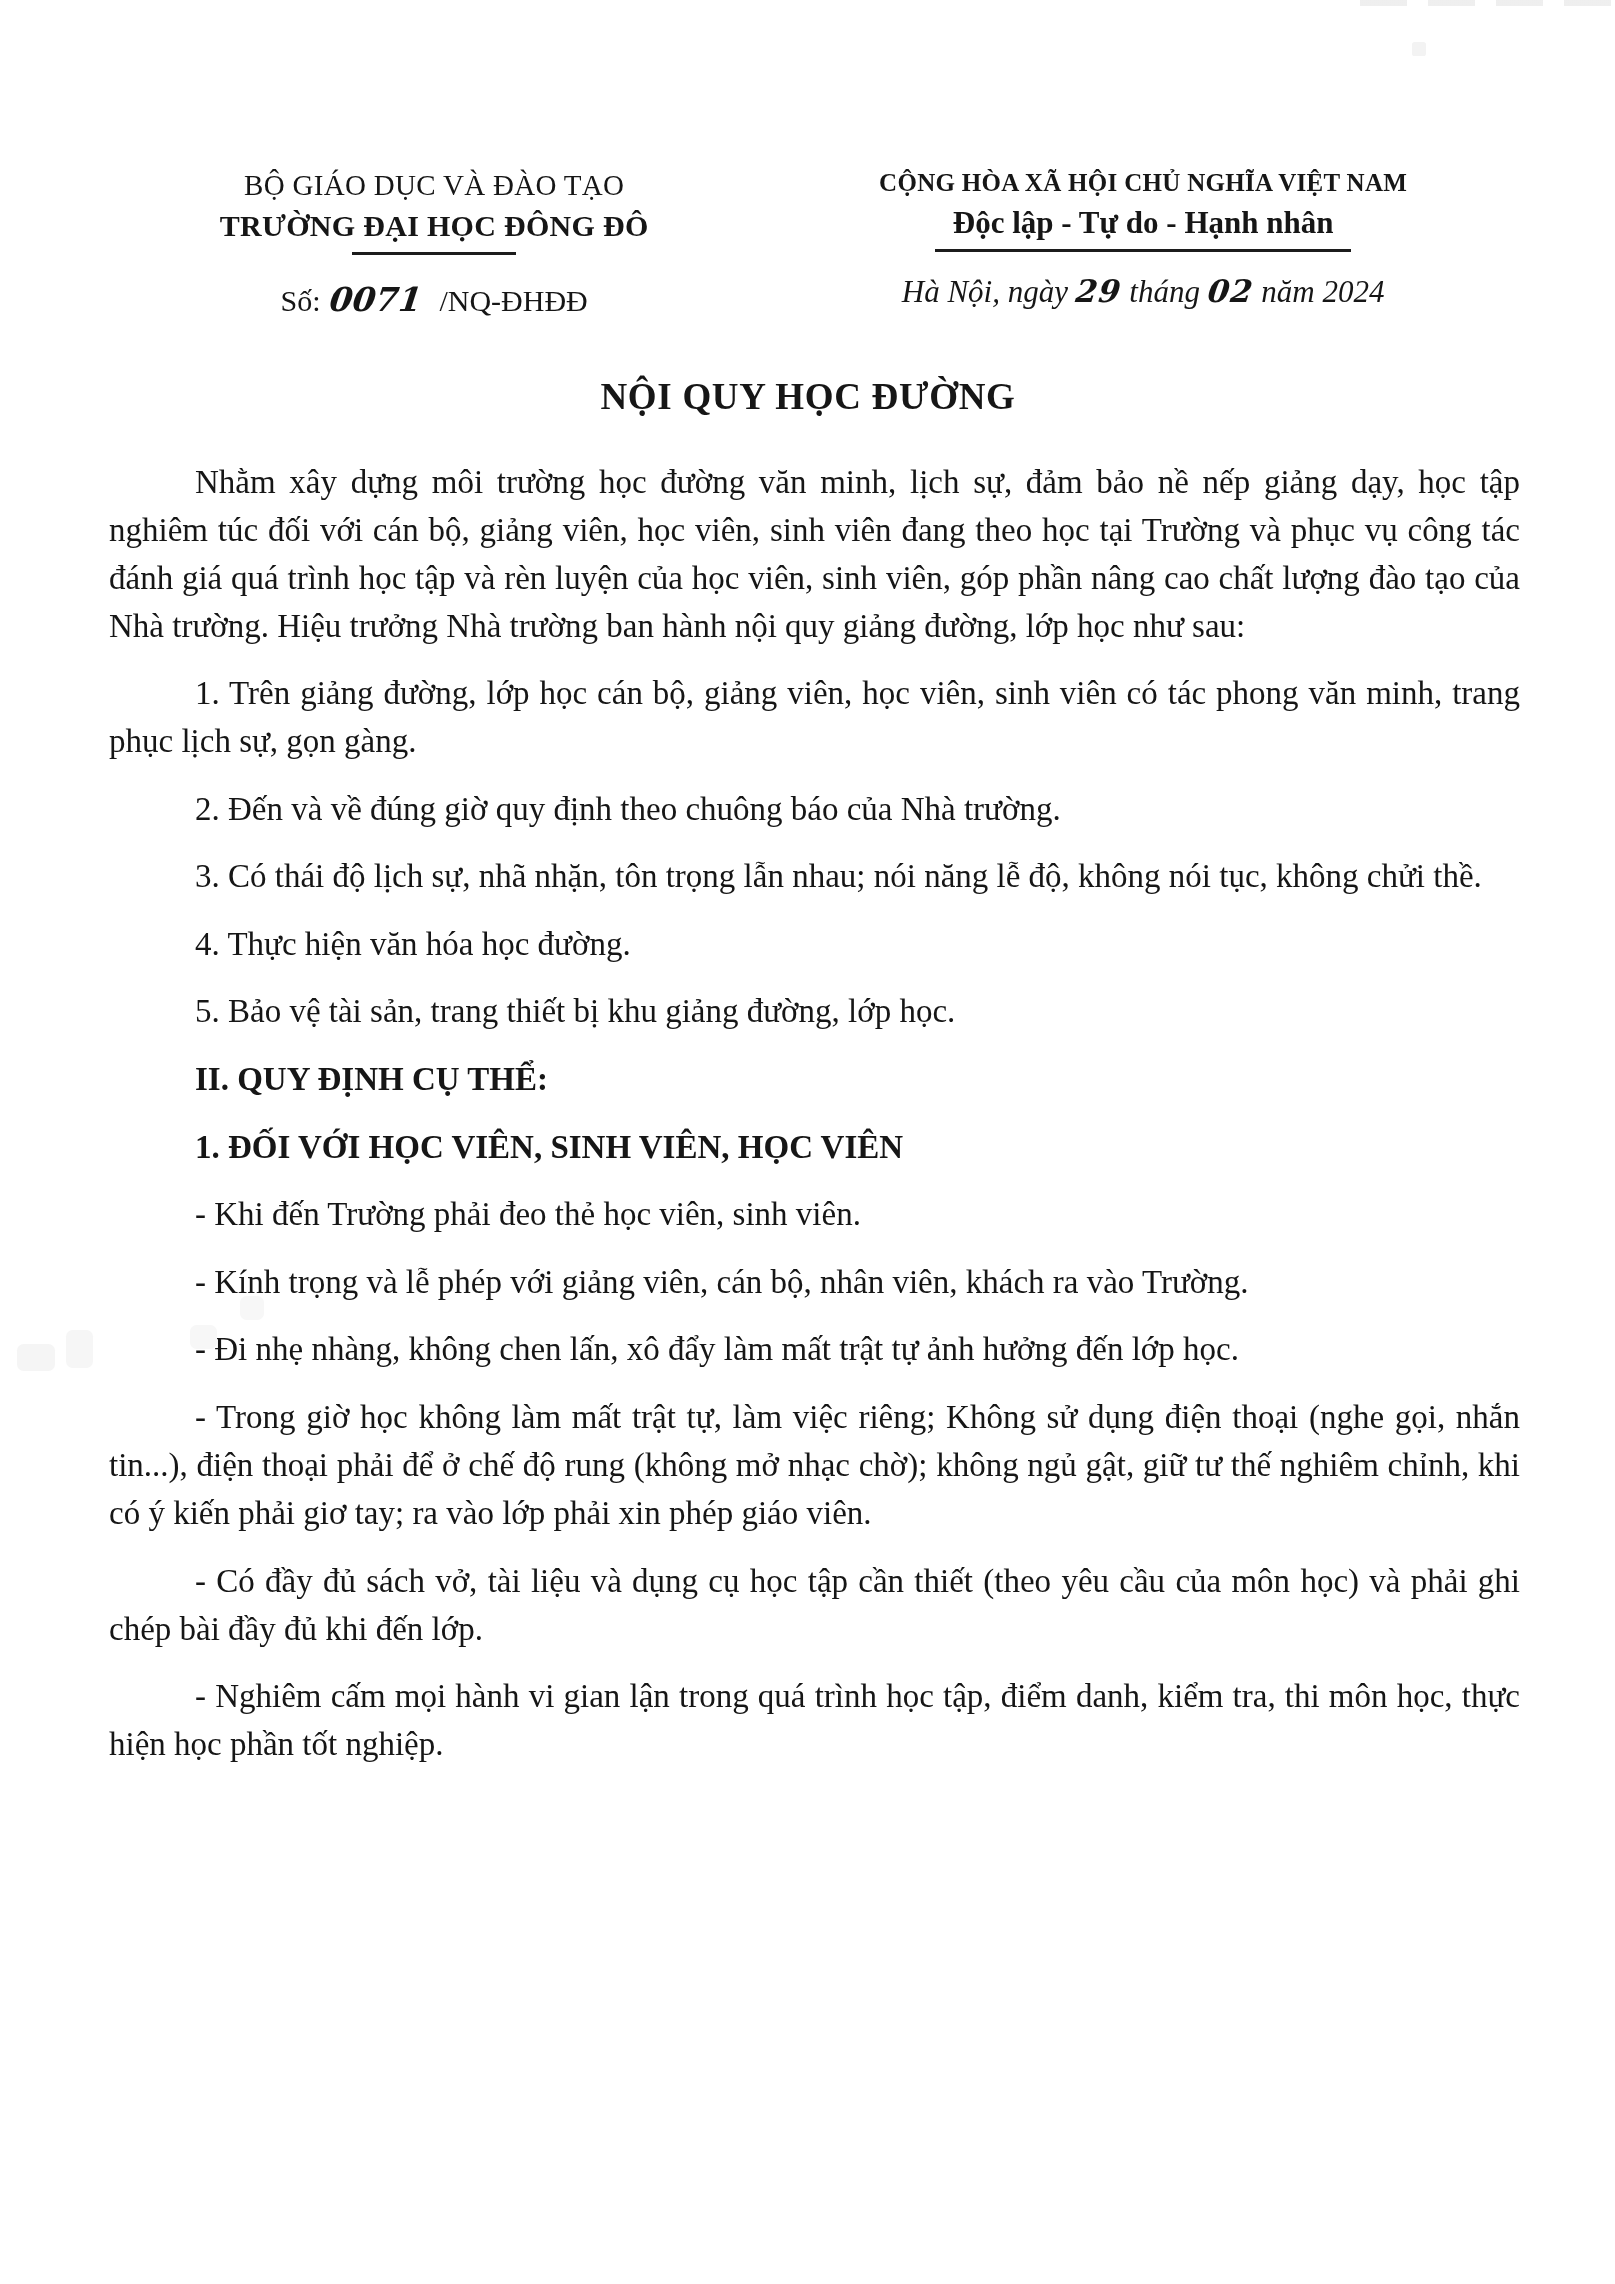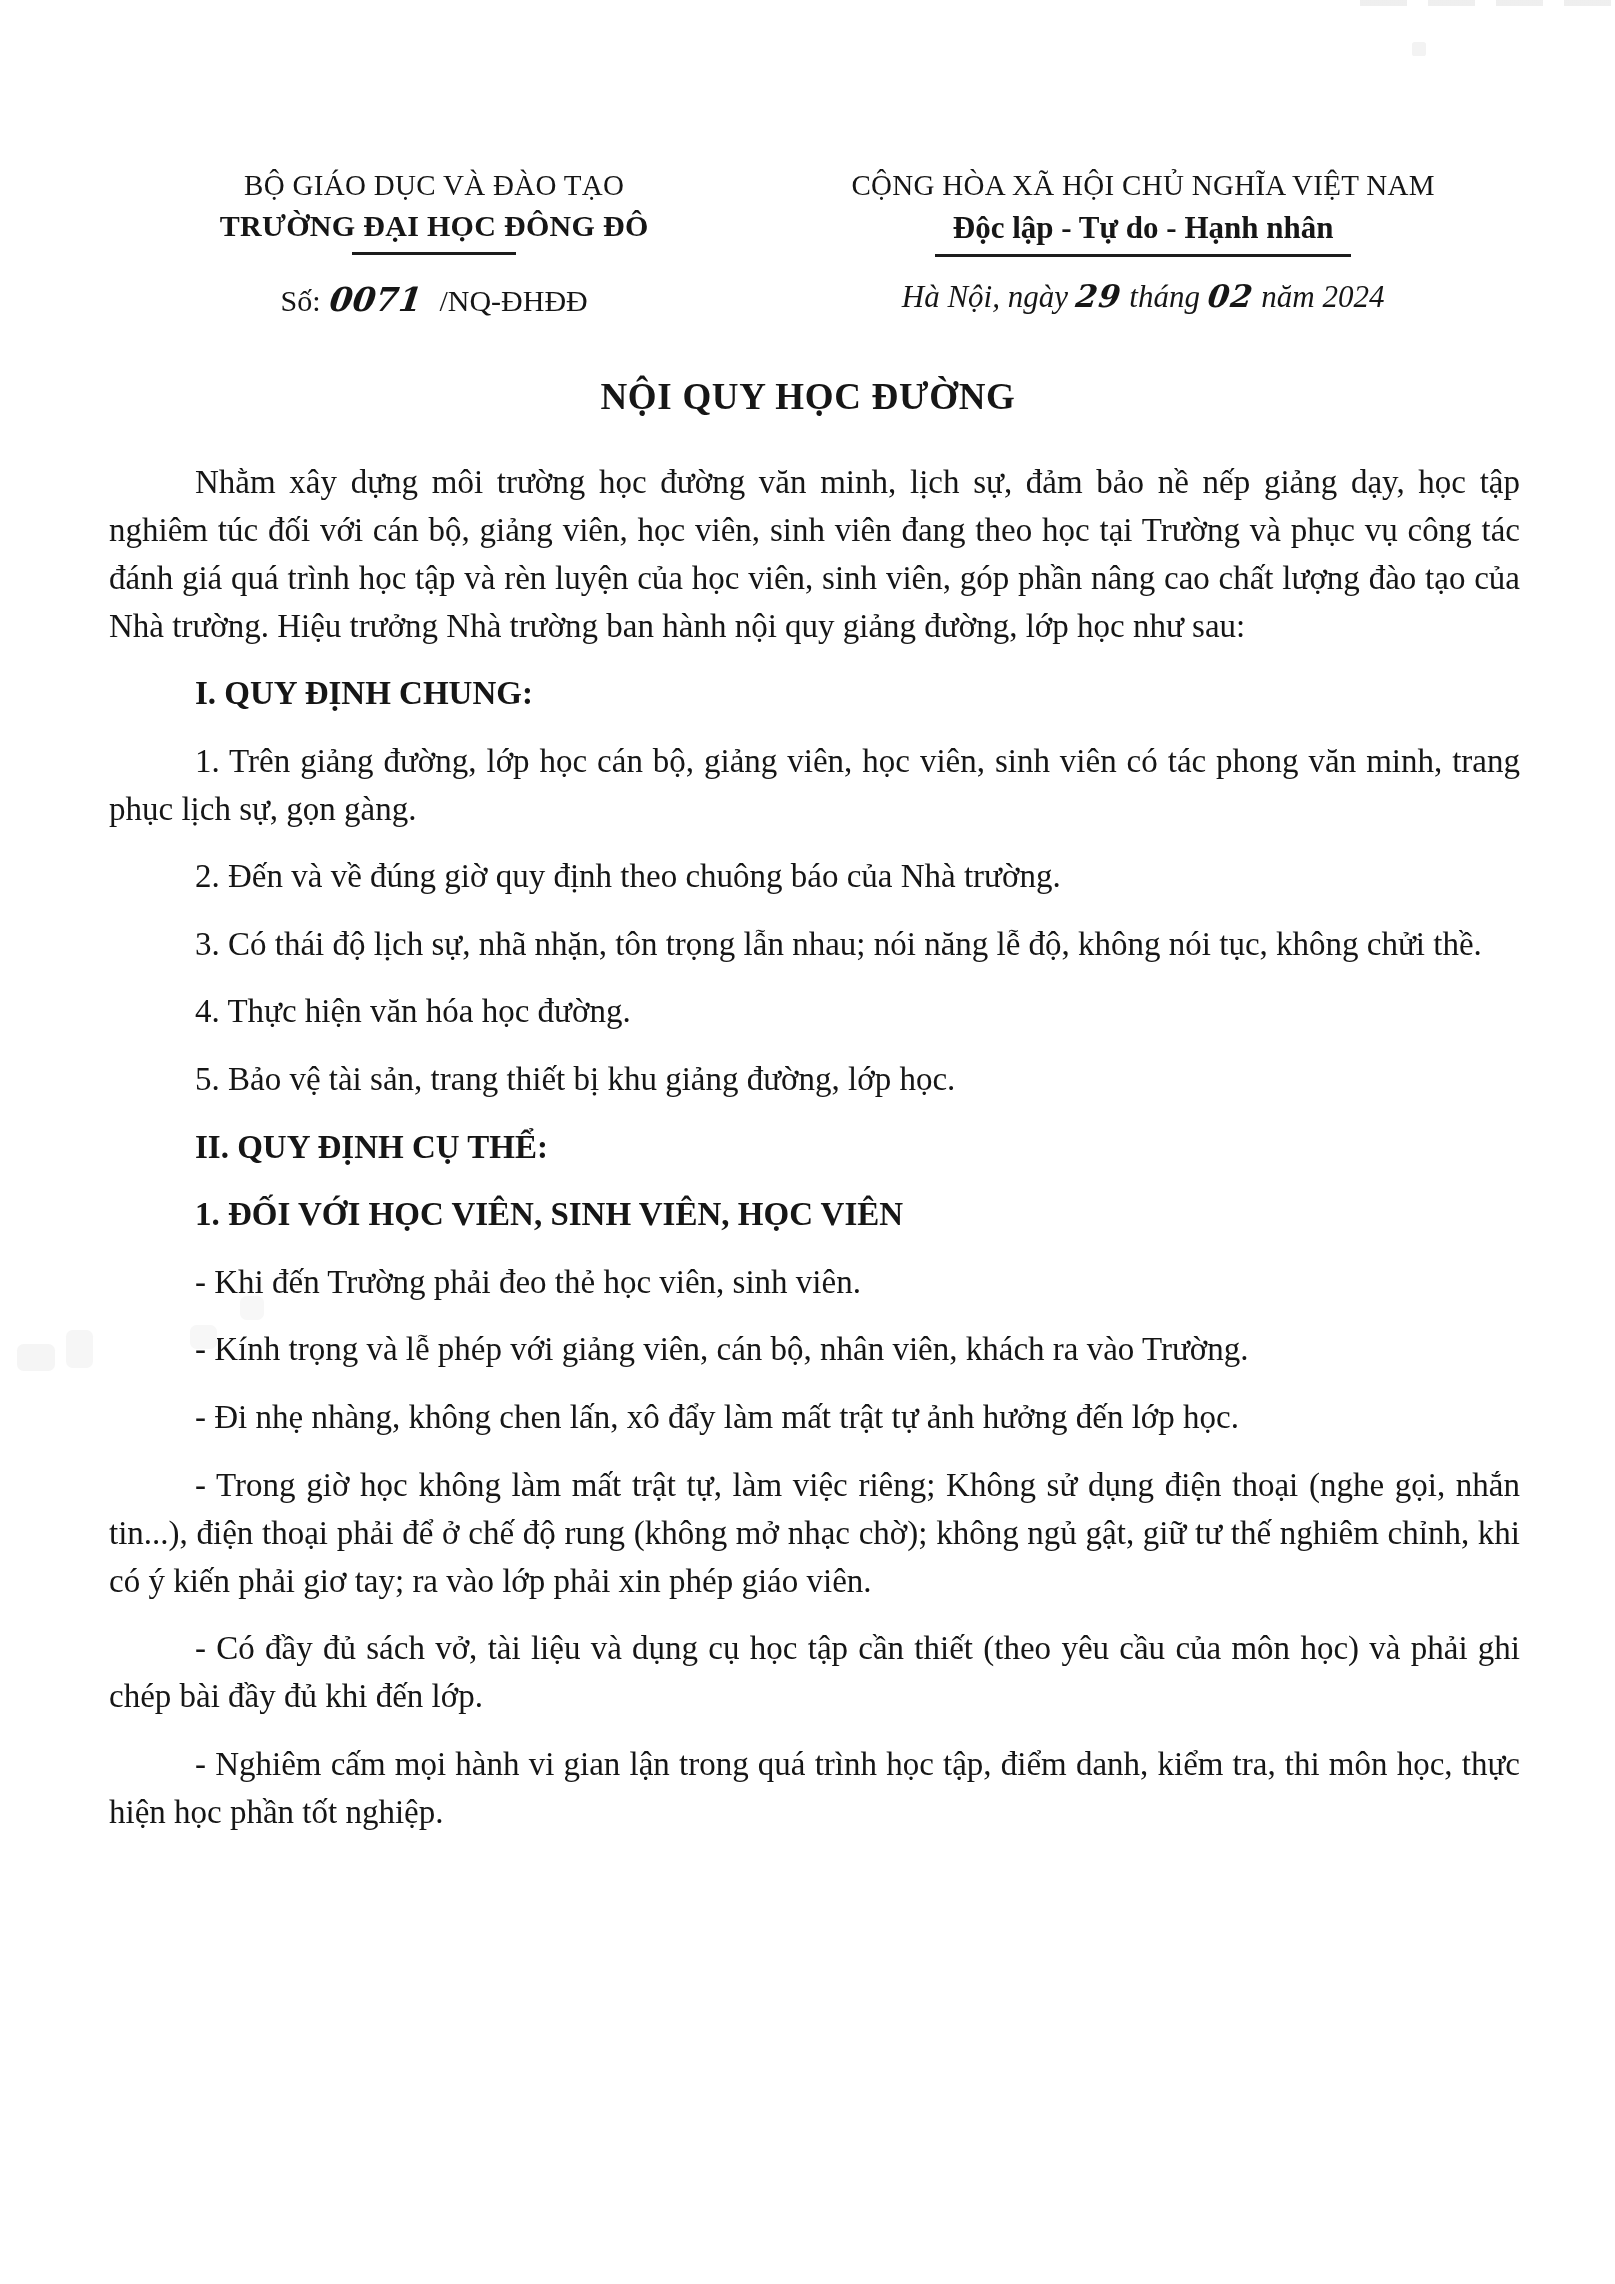--- a/index.html
+++ b/index.html
@@ -27,21 +27,21 @@
 
   
   .header{display:flex;padding:150px 90px 0 108px;margin-top:19px;}
   .hcol{text-align:center;}
   .hleft{width:46%;}
   .hright{width:54%;}
   .h-ministry{font-size:29px;letter-spacing:0.3px;white-space:nowrap;}
   .h-school{font-size:30px;font-weight:bold;margin-top:6.5px;letter-spacing:0.3px;white-space:nowrap;}
   .rule-short{width:164px;border-bottom:3.3px solid #1c1c1c;margin:9px auto 0;}
   .h-so{font-size:30px;margin-top:25px;white-space:nowrap;}
-  .h-national{font-size:29px;font-weight:normal;letter-spacing:0.3px;white-space:nowrap;}
+  .h-national{font-size:25px;font-weight:bold;letter-spacing:0.3px;white-space:nowrap;}
   .h-motto{font-size:31px;font-weight:bold;margin-top:7.8px;white-space:nowrap;}
   .rule-long{width:416px;border-bottom:3.3px solid #1c1c1c;margin:7.8px auto 0;}
   .h-date{font-size:31px;font-style:italic;margin-top:21px;white-space:nowrap;}
   .hw{
     font-family:"DejaVu Serif", serif;
     font-style:italic;font-weight:700;
     display:inline-block;transform:skewX(-7deg);
   }
   .h-so .hw{margin:0 18px 0 9px;font-size:33px;}
   .h-date .hw{margin:0 7.8px;font-size:31px;letter-spacing:1.3px;}
@@ -89,21 +89,20 @@
       <div class="h-date">
         <span>Hà Nội, ngày</span><span class="hw">29</span><span>tháng</span><span class="hw">02</span><span>năm 2024</span>
       </div>
     </div>
   </div>
 
   <div class="title">NỘI QUY HỌC ĐƯỜNG</div>
 
   <div class="bodytext">
     <div class="block">Nhằm xây dựng môi trường học đường văn minh, lịch sự, đảm bảo nề nếp giảng dạy, học tập nghiêm túc đối với cán bộ, giảng viên, học viên, sinh viên đang theo học tại Trường và phục vụ công tác đánh giá quá trình học tập và rèn luyện của học viên, sinh viên, góp phần nâng cao chất lượng đào tạo của Nhà trường. Hiệu trưởng Nhà trường ban hành nội quy giảng đường, lớp học như sau:</div>
-    <div class="block bheading">I. QUY ĐỊNH CHUNG:</div>
     <div class="block">1. Trên giảng đường, lớp học cán bộ, giảng viên, học viên, sinh viên có tác phong văn minh, trang phục lịch sự, gọn gàng.</div>
     <div class="block">2. Đến và về đúng giờ quy định theo chuông báo của Nhà trường.</div>
     <div class="block">3. Có thái độ lịch sự, nhã nhặn, tôn trọng lẫn nhau; nói năng lễ độ, không nói tục, không chửi thề.</div>
     <div class="block">4. Thực hiện văn hóa học đường.</div>
     <div class="block">5. Bảo vệ tài sản, trang thiết bị khu giảng đường, lớp học.</div>
     <div class="block bheading">II. QUY ĐỊNH CỤ THỂ:</div>
     <div class="block bheading">1. ĐỐI VỚI HỌC VIÊN, SINH VIÊN, HỌC VIÊN</div>
     <div class="block">- Khi đến Trường phải đeo thẻ học viên, sinh viên.</div>
     <div class="block">- Kính trọng và lễ phép với giảng viên, cán bộ, nhân viên, khách ra vào Trường.</div>
     <div class="block">- Đi nhẹ nhàng, không chen lấn, xô đẩy làm mất trật tự ảnh hưởng đến lớp học.</div>

